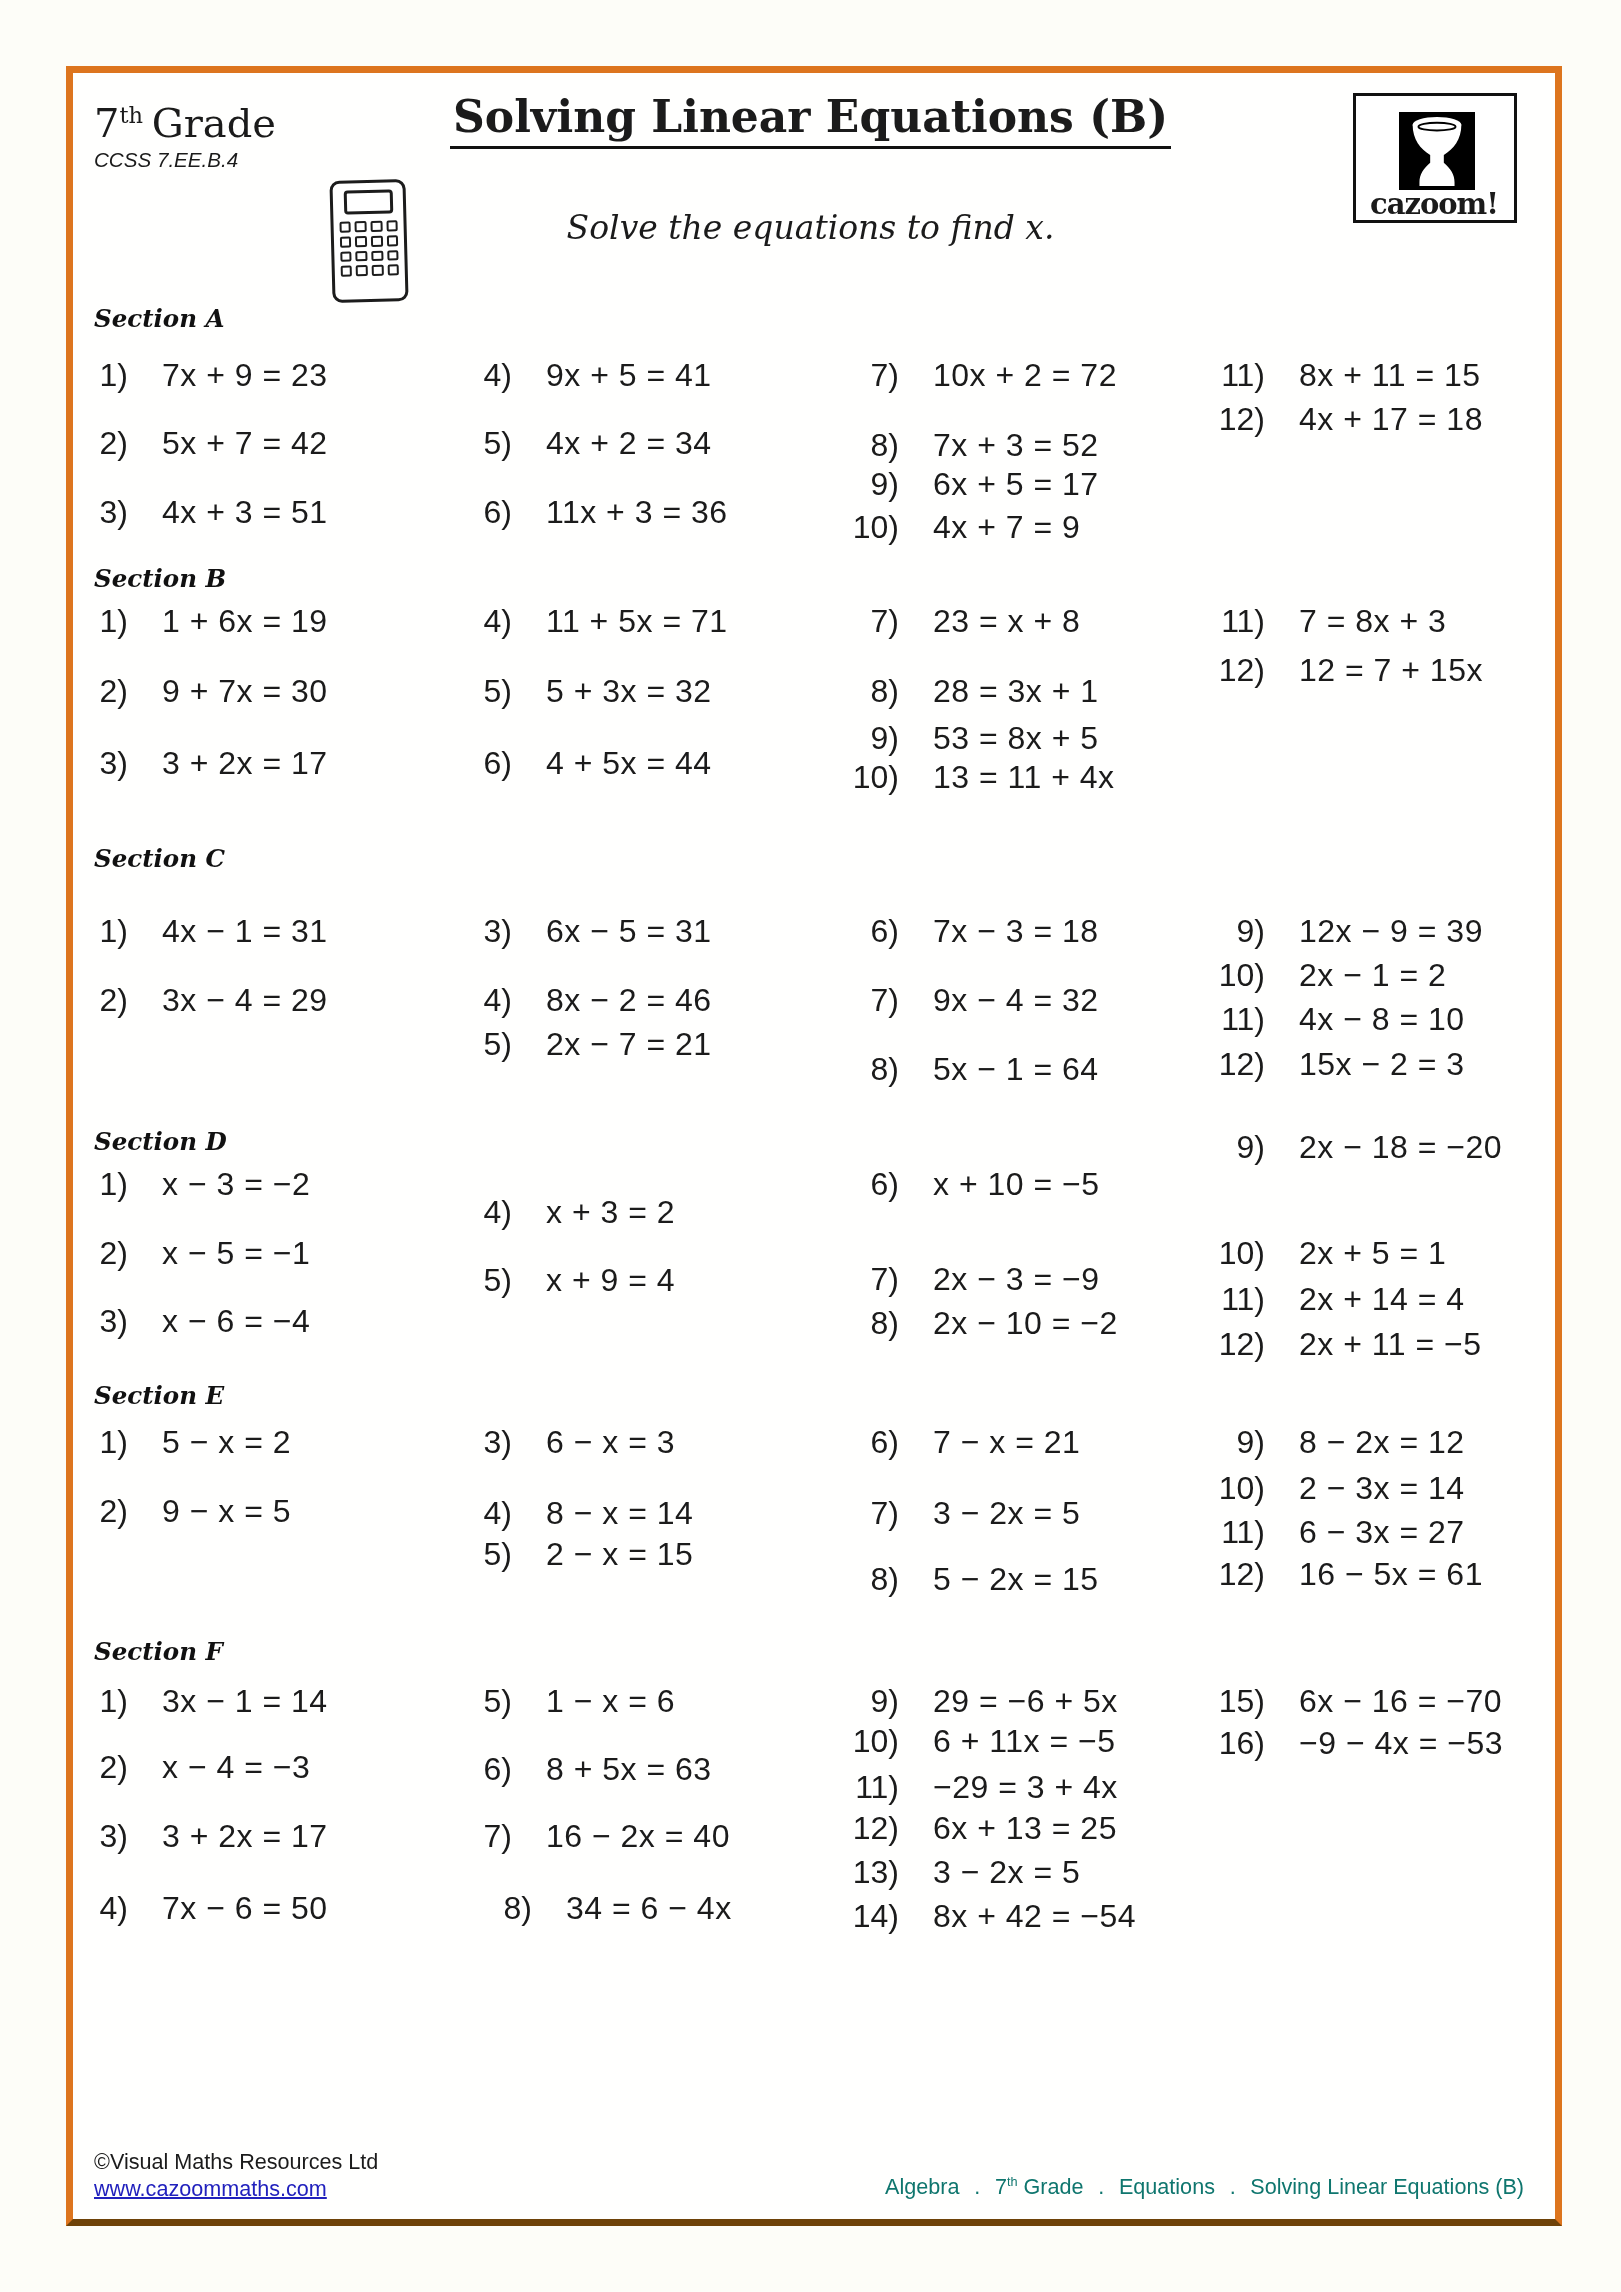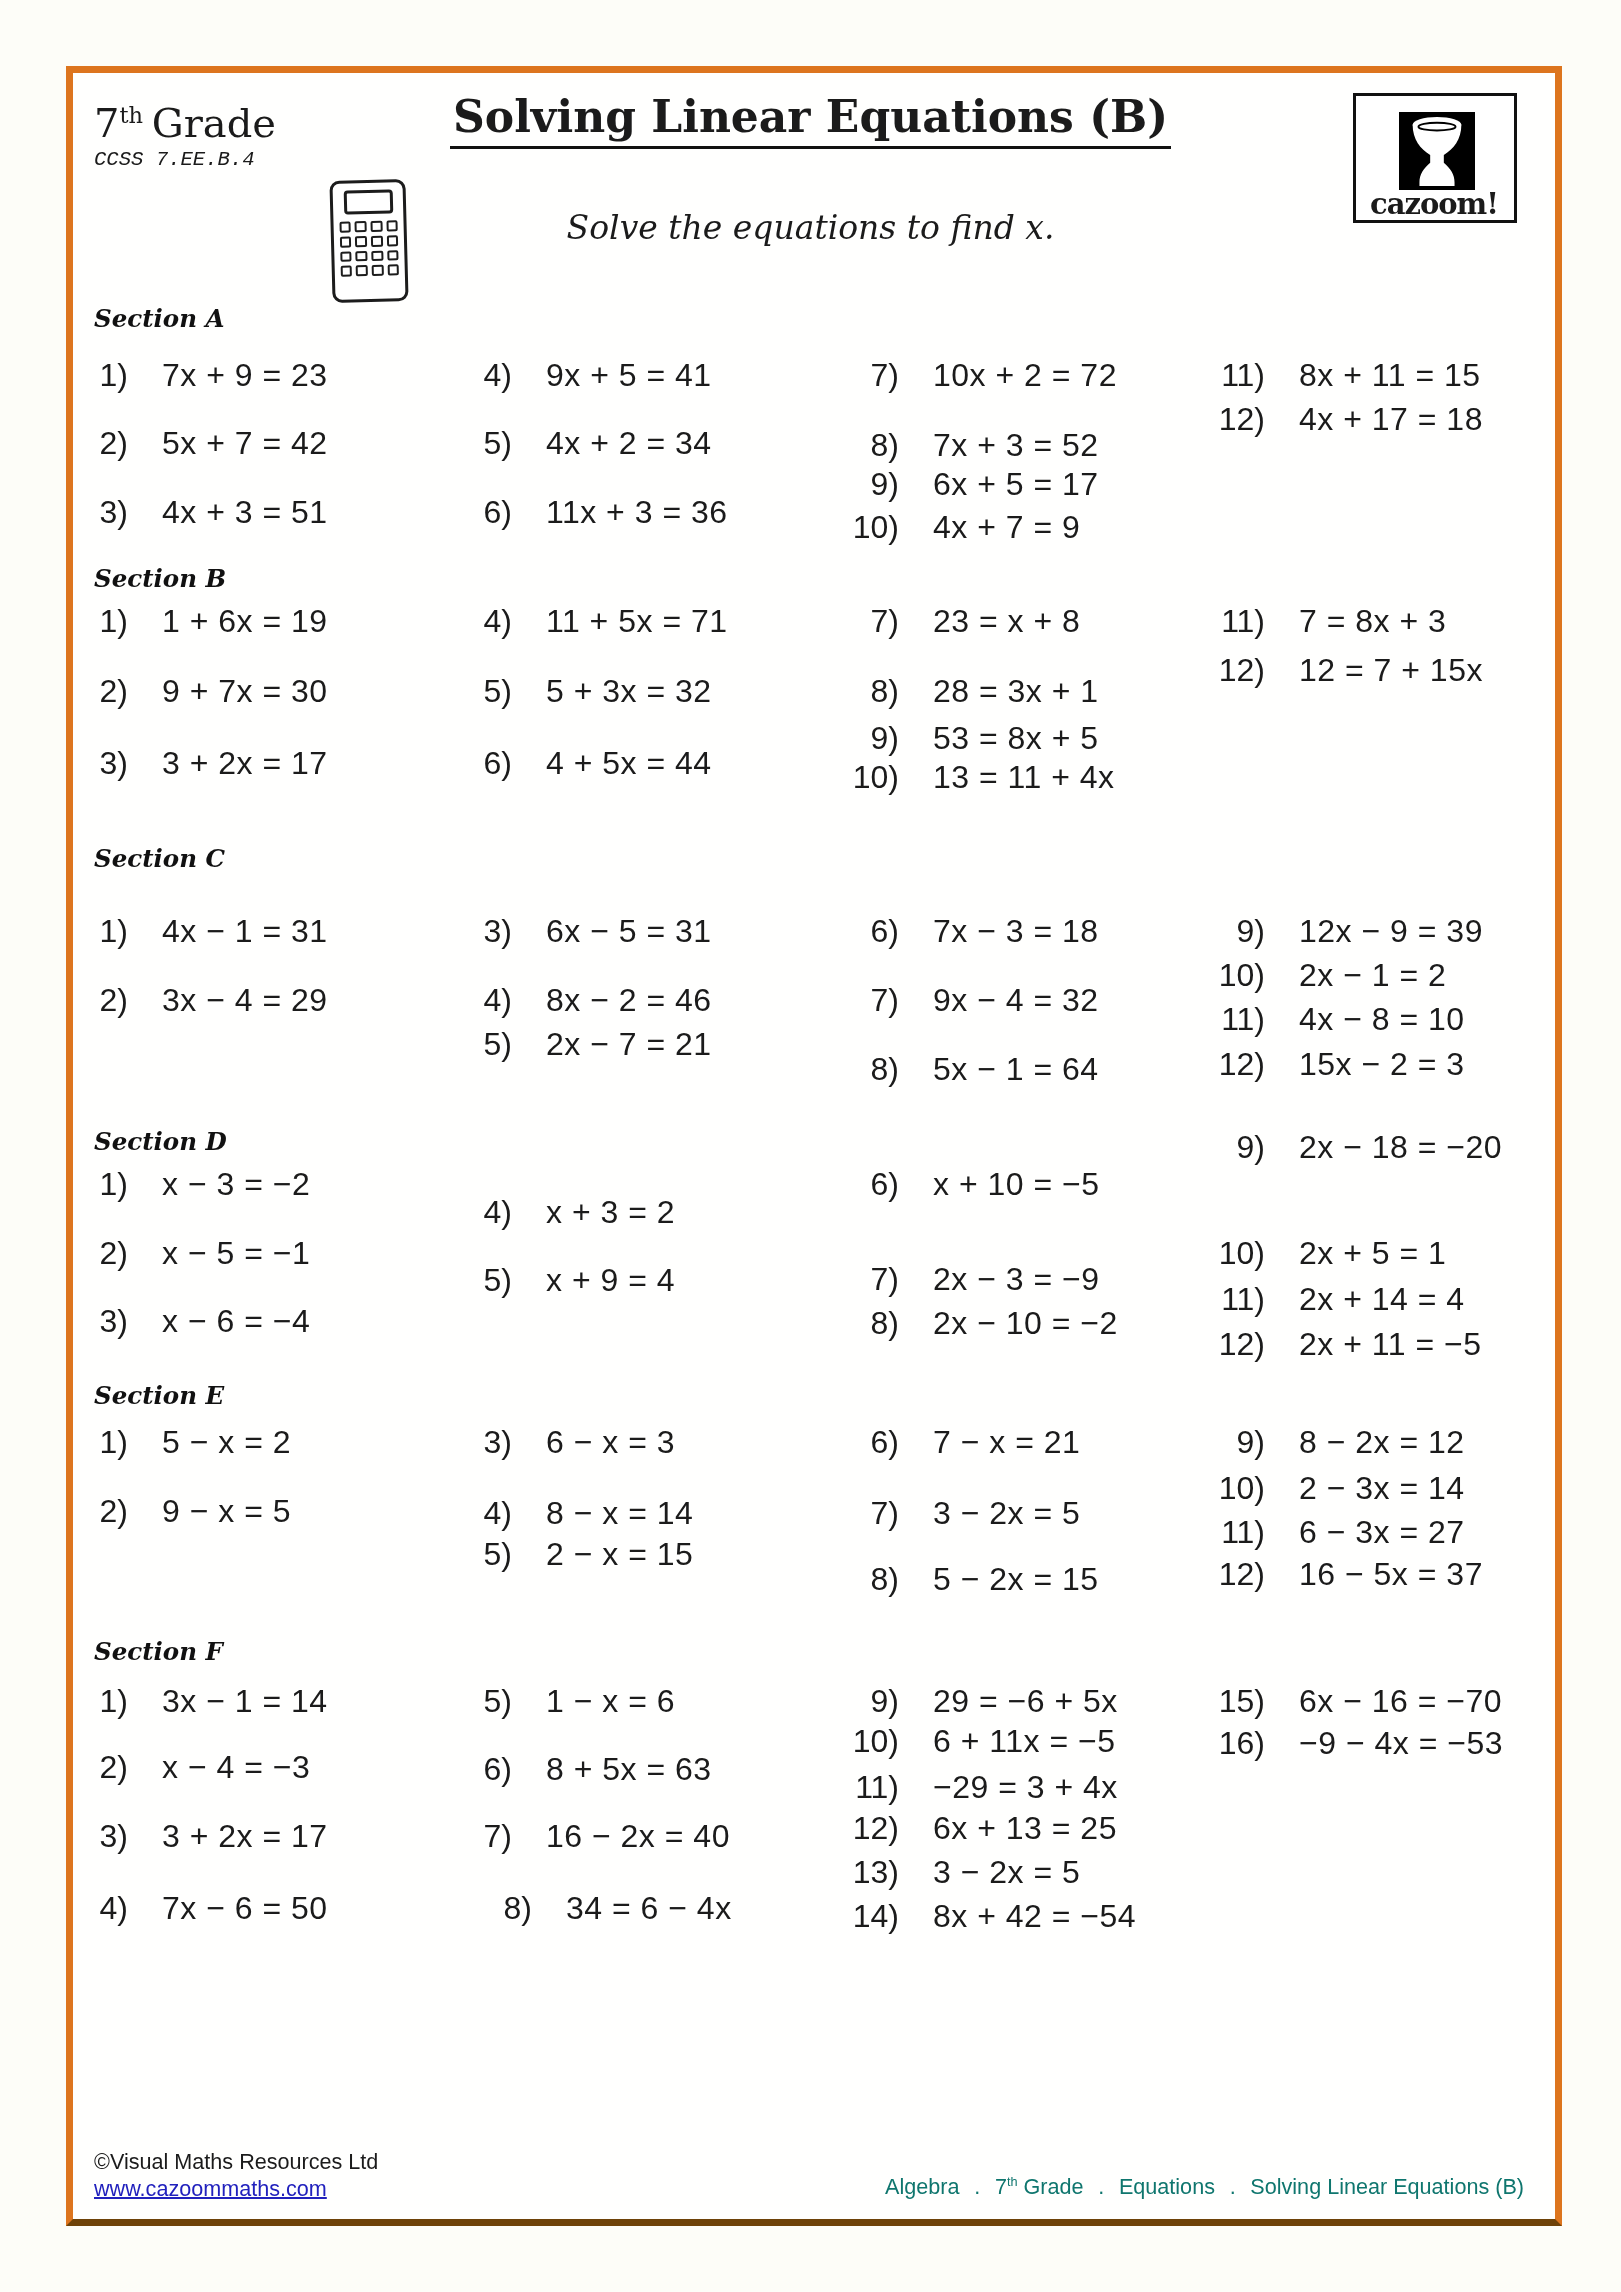--- a/index.html
+++ b/index.html
@@ -20,21 +20,21 @@
   
   .grade {
     position:absolute; left:94px; top:103px;
     font-family:"DejaVu Serif", serif; font-size:40px; line-height:1;
     white-space:nowrap;
   }
   .grade sup { font-size:22.5px; }
   .grade .gw { margin-left:8.8px; }
   .ccss {
     position:absolute; left:94px; top:150px;
-    font-family:Liberation Mono, monospace; font-style:italic; font-size:20.6px; line-height:1;
+    font-family:Liberation Sans, sans-serif; font-style:italic; font-size:20.6px; line-height:1;
   }
   .title-wrap {
     position:absolute; left:0; top:95px; width:1621px; text-align:center; line-height:1;
   }
   .title-wrap span {
     font-family:"DejaVu Serif", serif; font-weight:bold; font-size:44px;
     border-bottom:3.9px solid #111; padding:0 2.9px 3.9px;
     white-space:nowrap;
   }
   .instruction {
@@ -196,21 +196,21 @@
 <div class="item" style="left:65px;top:1504px"><span class="n">2)</span><span class="e">9 − x = 5</span></div>
 <div class="item" style="left:449px;top:1435px"><span class="n">3)</span><span class="e">6 − x = 3</span></div>
 <div class="item" style="left:449px;top:1506px"><span class="n">4)</span><span class="e">8 − x = 14</span></div>
 <div class="item" style="left:449px;top:1547px"><span class="n">5)</span><span class="e">2 − x = 15</span></div>
 <div class="item" style="left:836px;top:1435px"><span class="n">6)</span><span class="e">7 − x = 21</span></div>
 <div class="item" style="left:836px;top:1506px"><span class="n">7)</span><span class="e">3 − 2x = 5</span></div>
 <div class="item" style="left:836px;top:1572px"><span class="n">8)</span><span class="e">5 − 2x = 15</span></div>
 <div class="item" style="left:1202px;top:1435px"><span class="n">9)</span><span class="e">8 − 2x = 12</span></div>
 <div class="item" style="left:1202px;top:1481px"><span class="n">10)</span><span class="e">2 − 3x = 14</span></div>
 <div class="item" style="left:1202px;top:1525px"><span class="n">11)</span><span class="e">6 − 3x = 27</span></div>
-<div class="item" style="left:1202px;top:1567px"><span class="n">12)</span><span class="e">16 − 5x = 37</span></div>
+<div class="item" style="left:1202px;top:1567px"><span class="n">12)</span><span class="e">16 − 5x = 61</span></div>
 
 <div class="sec-label" style="left:94px;top:1647px">Section F</div>
 <div class="item" style="left:65px;top:1694px"><span class="n">1)</span><span class="e">3x − 1 = 14</span></div>
 <div class="item" style="left:65px;top:1760px"><span class="n">2)</span><span class="e">x − 4 = −3</span></div>
 <div class="item" style="left:65px;top:1829px"><span class="n">3)</span><span class="e">3 + 2x = 17</span></div>
 <div class="item" style="left:65px;top:1901px"><span class="n">4)</span><span class="e">7x − 6 = 50</span></div>
 <div class="item" style="left:449px;top:1694px"><span class="n">5)</span><span class="e">1 − x = 6</span></div>
 <div class="item" style="left:449px;top:1762px"><span class="n">6)</span><span class="e">8 + 5x = 63</span></div>
 <div class="item" style="left:449px;top:1829px"><span class="n">7)</span><span class="e">16 − 2x = 40</span></div>
 <div class="item" style="left:469px;top:1901px"><span class="n">8)</span><span class="e">34 = 6 − 4x</span></div>

